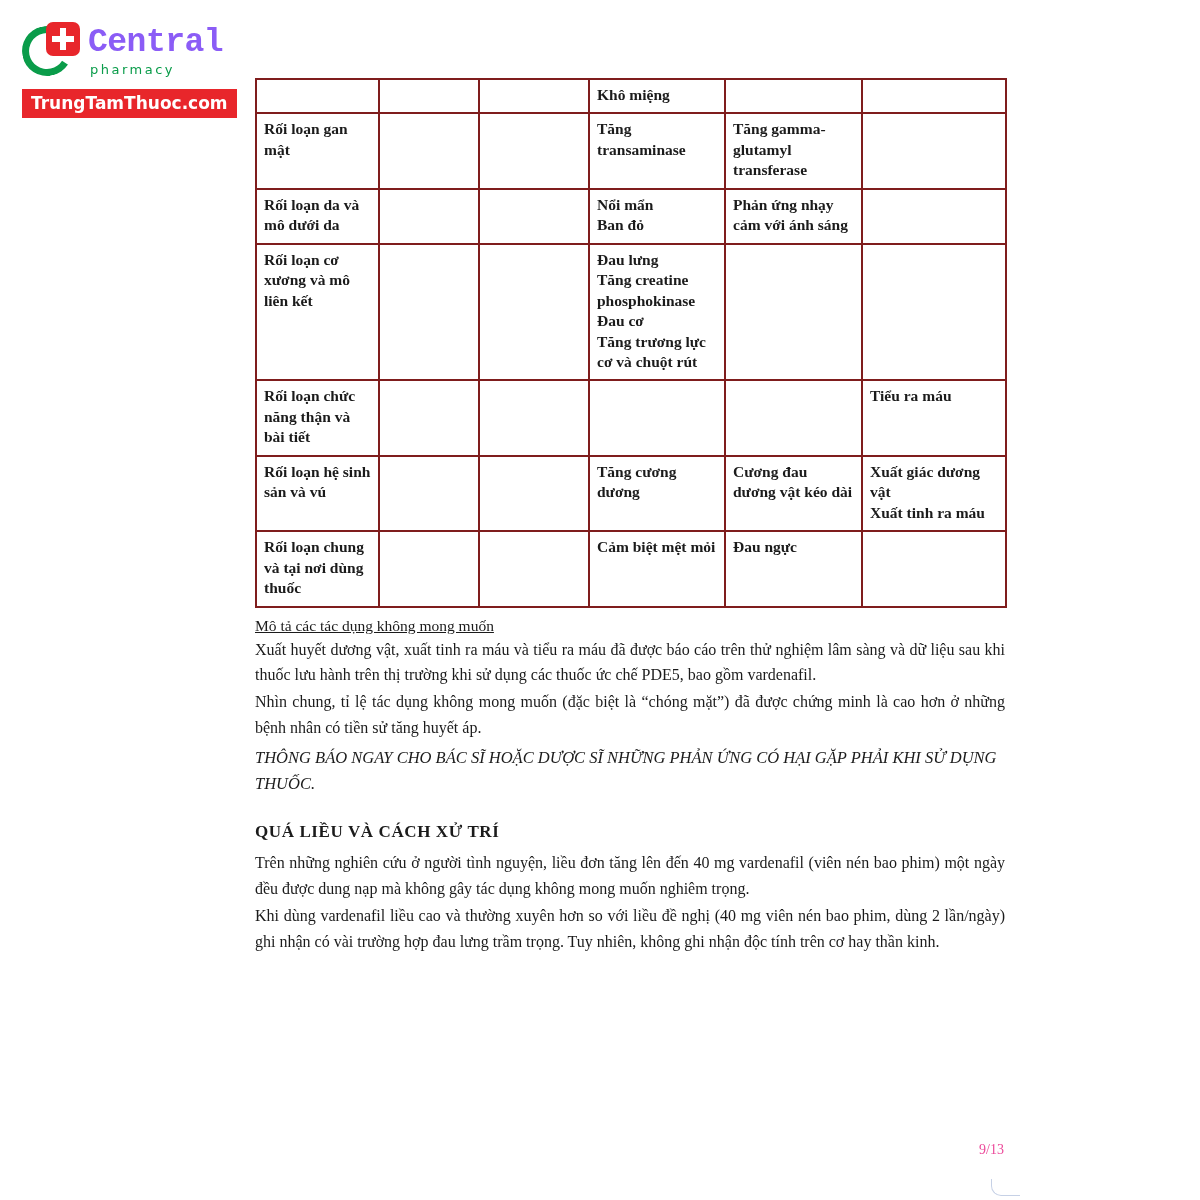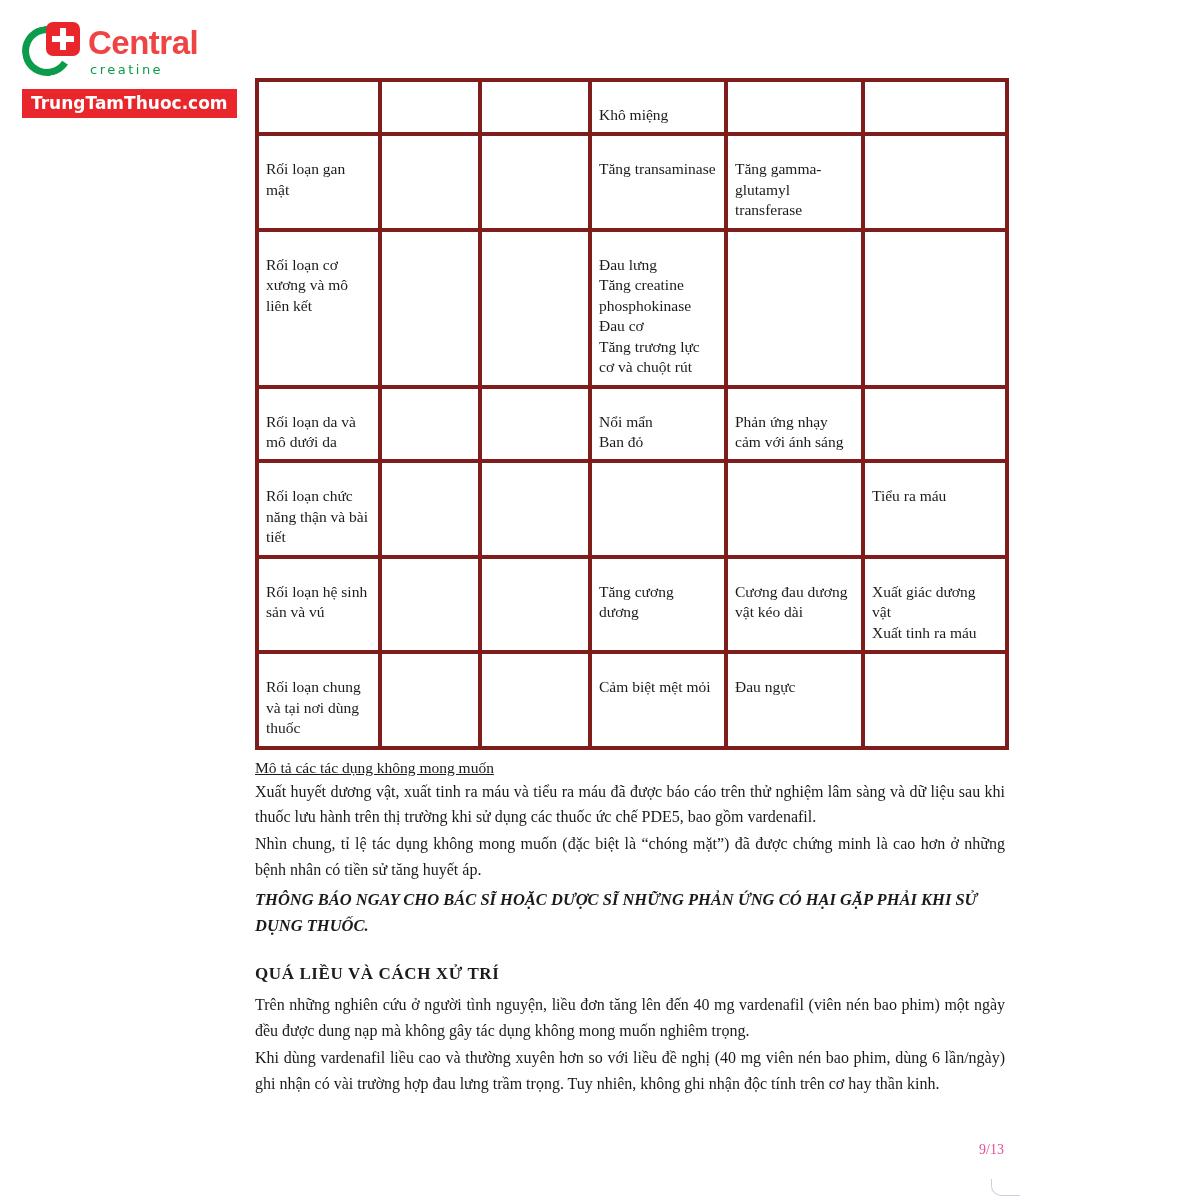--- a/index.html
+++ b/index.html
@@ -60,24 +60,24 @@
   .logo-mark .cross-box::before {
     left: 14px; top: 6px; width: 6px; height: 22px;
   }
   .logo-mark .cross-box::after {
     left: 6px; top: 14px; width: 22px; height: 6px;
   }
   .logo-text {
     line-height: 1;
   }
   .logo-title {
-    font-family: Liberation Sans, sans-serif;
+    font-family: Liberation Mono, monospace;
     font-weight: bold;
     font-size: 33px;
-    color: #ef4444;
+    color: #8b5cf6;
     letter-spacing: -0.5px;
     text-align: center;
   }
   .logo-sub {
     font-family: "DejaVu Sans", sans-serif;
     font-size: 13px;
     color: #0a9c4a;
     letter-spacing: 2.5px;
     margin-top: 4px;
     margin-left: 2px;
@@ -103,45 +103,46 @@
   }
 
   table.ae-table {
     border-collapse: collapse;
     width: 750px;
     table-layout: fixed;
     font-size: 15.5px;
     line-height: 1.32;
   }
   table.ae-table td {
-    border: 4px solid #7f1d1d;
+    border: 2px solid #7f1d1d;
     vertical-align: top;
-    padding: 23px 7px 7px 7px;
+    padding: 5px 7px 7px 7px;
     word-wrap: break-word;
+    font-weight: bold;
   }
   col.c1 { width: 123px; }
   col.c2 { width: 100px; }
   col.c3 { width: 110px; }
   col.c4 { width: 136px; }
   col.c5 { width: 137px; }
   col.c6 { width: 144px; }
 
   .sec-underline {
     text-decoration: underline;
     margin: 9px 0 2px 0;
     font-size: 15.5px;
   }
   .body-p {
     margin: 0 0 1px 0;
     font-size: 16px;
     line-height: 1.62;
     text-align: justify;
   }
   .notice {
-    font-weight: bold;
+    font-weight: normal;
     font-style: italic;
     font-size: 16.5px;
     line-height: 1.55;
     margin: 4px 0 17px 0;
   }
   .head2 {
     font-weight: bold;
     font-size: 17px;
     letter-spacing: 0.6px;
     margin: 26px 0 8px 0;
@@ -169,21 +170,21 @@
 <body>
 
 <div class="logo-block">
   <div class="logo-row">
     <div class="logo-mark">
       <div class="c-ring"></div>
       <div class="cross-box"></div>
     </div>
     <div class="logo-text">
       <div class="logo-title">Central</div>
-      <div class="logo-sub">creatine</div>
+      <div class="logo-sub">pharmacy</div>
     </div>
   </div>
   <div class="logo-banner">TrungTamThuoc.com</div>
 </div>
 
 <div class="scan">
 
   <table class="ae-table">
     <colgroup>
       <col class="c1">
@@ -204,40 +205,40 @@
       </tr>
       <tr>
         <td>Rối loạn gan mật</td>
         <td></td>
         <td></td>
         <td>Tăng transaminase</td>
         <td>Tăng gamma-glutamyl transferase</td>
         <td></td>
       </tr>
       <tr>
+        <td>Rối loạn da và mô dưới da</td>
+        <td></td>
+        <td></td>
+        <td style="white-space:pre-line">Nổi mẩn
+Ban đỏ</td>
+        <td>Phản ứng nhạy cảm với ánh sáng</td>
+        <td></td>
+      </tr>
+      <tr>
         <td>Rối loạn cơ xương và mô liên kết</td>
         <td></td>
         <td></td>
         <td style="white-space:pre-line">Đau lưng
 Tăng creatine phosphokinase
 Đau cơ
 Tăng trương lực cơ và chuột rút</td>
         <td></td>
         <td></td>
       </tr>
       <tr>
-        <td>Rối loạn da và mô dưới da</td>
-        <td></td>
-        <td></td>
-        <td style="white-space:pre-line">Nổi mẩn
-Ban đỏ</td>
-        <td>Phản ứng nhạy cảm với ánh sáng</td>
-        <td></td>
-      </tr>
-      <tr>
         <td>Rối loạn chức năng thận và bài tiết</td>
         <td></td>
         <td></td>
         <td></td>
         <td></td>
         <td>Tiểu ra máu</td>
       </tr>
       <tr>
         <td>Rối loạn hệ sinh sản và vú</td>
         <td></td>
@@ -260,17 +261,17 @@
 
   <p class="sec-underline">Mô tả các tác dụng không mong muốn</p>
 
   <p class="body-p">Xuất huyết dương vật, xuất tinh ra máu và tiểu ra máu đã được báo cáo trên thử nghiệm lâm sàng và dữ liệu sau khi thuốc lưu hành trên thị trường khi sử dụng các thuốc ức chế PDE5, bao gồm vardenafil.</p>
   <p class="body-p">Nhìn chung, tỉ lệ tác dụng không mong muốn (đặc biệt là “chóng mặt”) đã được chứng minh là cao hơn ở những bệnh nhân có tiền sử tăng huyết áp.</p>
 
   <p class="notice">THÔNG BÁO NGAY CHO BÁC SĨ HOẶC DƯỢC SĨ NHỮNG PHẢN ỨNG CÓ HẠI GẶP PHẢI KHI SỬ DỤNG THUỐC.</p>
 
   <p class="head2">QUÁ LIỀU VÀ CÁCH XỬ TRÍ</p>
   <p class="body-p">Trên những nghiên cứu ở người tình nguyện, liều đơn tăng lên đến 40 mg vardenafil (viên nén bao phim) một ngày đều được dung nạp mà không gây tác dụng không mong muốn nghiêm trọng.</p>
-  <p class="body-p">Khi dùng vardenafil liều cao và thường xuyên hơn so với liều đề nghị (40 mg viên nén bao phim, dùng 6 lần/ngày) ghi nhận có vài trường hợp đau lưng trầm trọng. Tuy nhiên, không ghi nhận độc tính trên cơ hay thần kinh.</p>
+  <p class="body-p">Khi dùng vardenafil liều cao và thường xuyên hơn so với liều đề nghị (40 mg viên nén bao phim, dùng 2 lần/ngày) ghi nhận có vài trường hợp đau lưng trầm trọng. Tuy nhiên, không ghi nhận độc tính trên cơ hay thần kinh.</p>
 </div>
 
 <div class="page-num">9/13</div>
 <div class="fold-mark"></div>
 
 </body></html>

